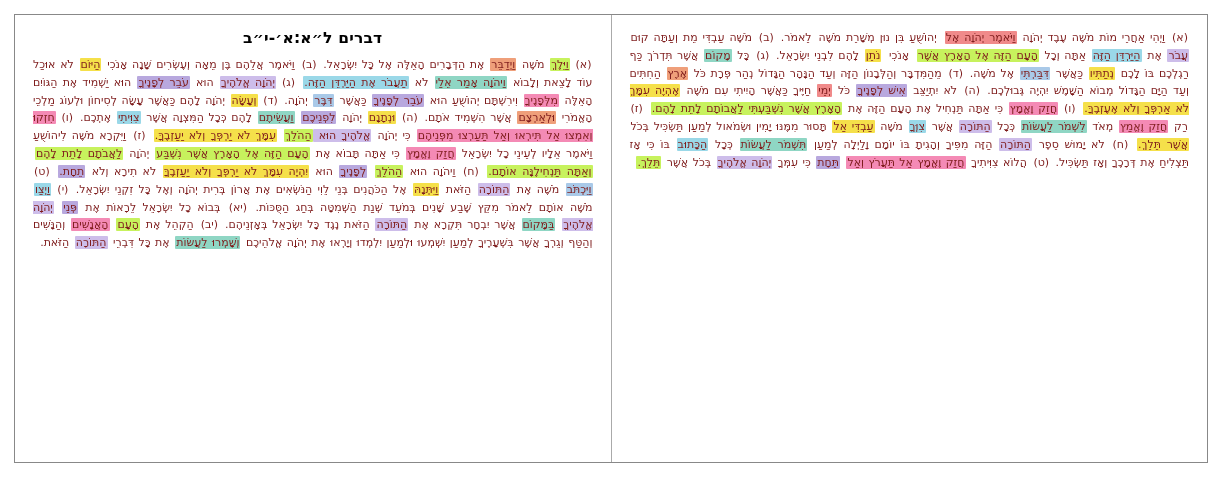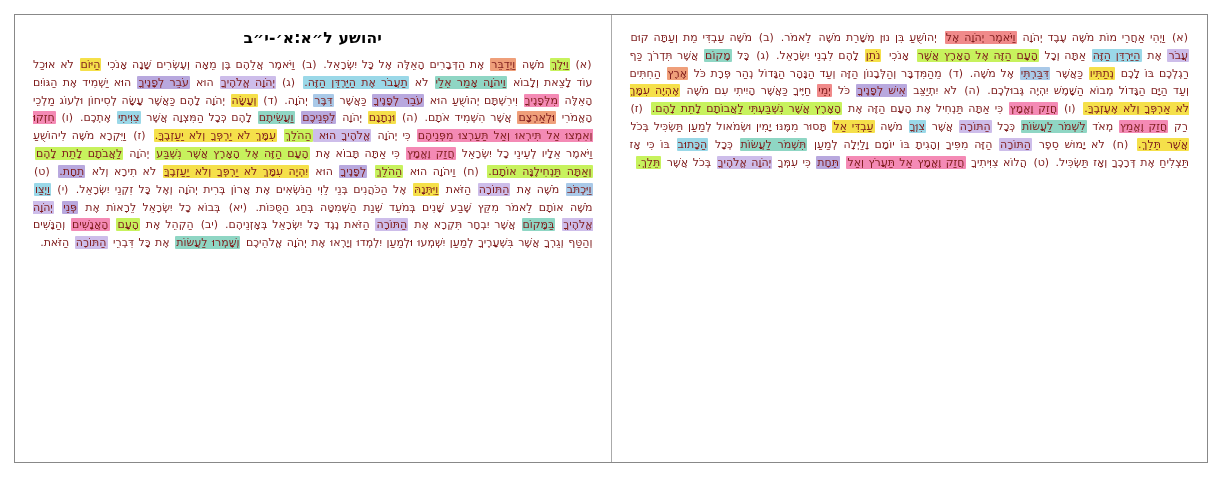--- a/index.html
+++ b/index.html
@@ -76,18 +76,18 @@
 <div id="page">
   <div class="panel-wrap">
 
     <div class="column col-right">
       <div class="verse-body" id="right-body"><span>(א) </span><span>וַיְהִי אַחֲרֵי מוֹת מֹשֶׁה עֶבֶד יְהֹוָה </span><span style="background-color: rgb(240, 138, 138);">וַיֹּאמֶר יְהֹוָה אֶל</span><span> </span><span>יְהוֹשֻׁעַ בִּן נוּן מְשָׁרֵת מֹשֶׁה</span><span> לֵאמֹר. </span><span>(ב) </span><span>מֹשֶׁה עַבְדִּי מֵת וְעַתָּה קוּם </span><span style="background-color: rgb(205, 189, 234);">עֲבֹר</span><span> אֶת </span><span style="background-color: rgb(154, 216, 232);">הַיַּרְדֵּן הַזֶּה</span><span> אַתָּה וְכָל </span><span style="background-color: rgb(199, 242, 93);">הָעָם הַזֶּה אֶל הָאָרֶץ אֲשֶׁר</span><span> </span><span>אָנֹכִי</span><span> </span><span style="background-color: rgb(245, 224, 74);">נֹתֵן</span><span> לָהֶם לִבְנֵי יִשְׂרָאֵל. </span><span>(ג) </span><span>כָּל </span><span style="background-color: rgb(143, 214, 196);">מָקוֹם</span><span> אֲשֶׁר תִּדְרֹךְ כַּף רַגְלְכֶם בּוֹ לָכֶם </span><span style="background-color: rgb(245, 224, 74);">נְתַתִּיו</span><span> כַּאֲשֶׁר </span><span style="background-color: rgb(169, 201, 232);">דִּבַּרְתִּי</span><span> אֶל מֹשֶׁה. </span><span>(ד) </span><span>מֵהַמִּדְבָּר וְהַלְּבָנוֹן הַזֶּה וְעַד הַנָּהָר הַגָּדוֹל נְהַר פְּרָת כֹּל </span><span style="background-color: rgb(239, 159, 122);">אֶרֶץ</span><span> הַחִתִּים וְעַד הַיָּם הַגָּדוֹל מְבוֹא הַשָּׁמֶשׁ יִהְיֶה גְּבוּלְכֶם. </span><span>(ה) </span><span>לֹא יִתְיַצֵּב </span><span style="background-color: rgb(184, 168, 222);">אִישׁ לְפָנֶיךָ</span><span> כֹּל </span><span style="background-color: rgb(240, 138, 138);">יְמֵי</span><span> חַיֶּיךָ כַּאֲשֶׁר הָיִיתִי עִם מֹשֶׁה </span><span style="background-color: rgb(245, 224, 74);">אֶהְיֶה עִמָּךְ לֹא אַרְפְּךָ וְלֹא אֶעֶזְבֶךָּ.</span><span> </span><span>(ו) </span><span style="background-color: rgb(244, 138, 181);">חֲזַק וֶאֱמָץ</span><span> כִּי אַתָּה תַּנְחִיל אֶת הָעָם הַזֶּה אֶת </span><span style="background-color: rgb(199, 242, 93);">הָאָרֶץ אֲשֶׁר נִשְׁבַּעְתִּי לַאֲבוֹתָם לָתֵת לָהֶם.</span><span> </span><span>(ז) </span><span>רַק </span><span style="background-color: rgb(244, 138, 181);">חֲזַק וֶאֱמַץ</span><span> מְאֹד </span><span style="background-color: rgb(143, 214, 196);">לִשְׁמֹר לַעֲשׂוֹת</span><span> כְּכָל </span><span style="background-color: rgb(205, 189, 234);">הַתּוֹרָה</span><span> אֲשֶׁר </span><span style="background-color: rgb(154, 216, 232);">צִוְּךָ</span><span> מֹשֶׁה </span><span style="background-color: rgb(245, 224, 74);">עַבְדִּי אַל</span><span> תָּסוּר מִמֶּנּוּ יָמִין וּשְׂמֹאול לְמַעַן תַּשְׂכִּיל בְּכֹל </span><span style="background-color: rgb(245, 224, 74);">אֲשֶׁר תֵּלֵךְ.</span><span> </span><span>(ח) </span><span>לֹא יָמוּשׁ סֵפֶר </span><span style="background-color: rgb(205, 189, 234);">הַתּוֹרָה</span><span> הַזֶּה מִפִּיךָ וְהָגִיתָ בּוֹ יוֹמָם וָלַיְלָה לְמַעַן </span><span style="background-color: rgb(143, 214, 196);">תִּשְׁמֹר לַעֲשׂוֹת</span><span> כְּכָל </span><span style="background-color: rgb(154, 216, 232);">הַכָּתוּב</span><span> בּוֹ כִּי אָז תַּצְלִיחַ אֶת דְּרָכֶךָ וְאָז תַּשְׂכִּיל. </span><span>(ט) </span><span>הֲלוֹא צִוִּיתִיךָ </span><span style="background-color: rgb(244, 138, 181);">חֲזַק וֶאֱמָץ אַל תַּעֲרֹץ וְאַל</span><span> </span><span style="background-color: rgb(184, 168, 222);">תֵּחָת</span><span> כִּי עִמְּךָ </span><span style="background-color: rgb(205, 189, 234);">יְהֹוָה אֱלֹהֶיךָ</span><span> בְּכֹל אֲשֶׁר </span><span style="background-color: rgb(199, 242, 93);">תֵּלֵךְ.</span></div>
     </div>
 
     <div class="col-divider"></div>
 
     <div class="column col-left">
-      <div class="col-title">יהושע ל״א:א׳-י״ב</div>
+      <div class="col-title">דברים ל״א:א׳-י״ב</div>
       <div class="verse-body" id="left-body"><span>(א) </span><span style="background-color: rgb(199, 242, 93);">וַיֵּלֶךְ</span><span> מֹשֶׁה </span><span style="background-color: rgb(239, 159, 122);">וַיְדַבֵּר</span><span> אֶת הַדְּבָרִים הָאֵלֶּה אֶל כָּל יִשְׂרָאֵל. </span><span>(ב) </span><span>וַיֹּאמֶר אֲלֵהֶם בֶּן מֵאָה וְעֶשְׂרִים שָׁנָה אָנֹכִי </span><span style="background-color: rgb(245, 224, 74);">הַיּוֹם</span><span> לֹא אוּכַל עוֹד לָצֵאת וְלָבוֹא </span><span style="background-color: rgb(143, 214, 196);">וַיהֹוָה אָמַר אֵלַי</span><span> לֹא </span><span style="background-color: rgb(154, 216, 232);">תַעֲבֹר אֶת הַיַּרְדֵּן הַזֶּה.</span><span> </span><span>(ג) </span><span style="background-color: rgb(205, 189, 234);">יְהֹוָה אֱלֹהֶיךָ</span><span> הוּא </span><span style="background-color: rgb(184, 168, 222);">עֹבֵר לְפָנֶיךָ</span><span> הוּא יַשְׁמִיד אֶת הַגּוֹיִם הָאֵלֶּה </span><span style="background-color: rgb(244, 138, 181);">מִלְּפָנֶיךָ</span><span> וִירִשְׁתָּם יְהוֹשֻׁעַ הוּא </span><span style="background-color: rgb(184, 168, 222);">עֹבֵר לְפָנֶיךָ</span><span> כַּאֲשֶׁר </span><span style="background-color: rgb(169, 201, 232);">דִּבֶּר</span><span> יְהֹוָה. </span><span>(ד) </span><span style="background-color: rgb(245, 224, 74);">וְעָשָׂה</span><span> יְהֹוָה לָהֶם כַּאֲשֶׁר עָשָׂה לְסִיחוֹן וּלְעוֹג מַלְכֵי הָאֱמֹרִי </span><span style="background-color: rgb(239, 159, 122);">וּלְאַרְצָם</span><span> אֲשֶׁר הִשְׁמִיד אֹתָם. </span><span>(ה) </span><span style="background-color: rgb(245, 224, 74);">וּנְתָנָם</span><span> יְהֹוָה </span><span style="background-color: rgb(184, 168, 222);">לִפְנֵיכֶם</span><span> </span><span style="background-color: rgb(143, 214, 196);">וַעֲשִׂיתֶם</span><span> לָהֶם כְּכָל הַמִּצְוָה אֲשֶׁר </span><span style="background-color: rgb(154, 216, 232);">צִוִּיתִי</span><span> אֶתְכֶם. </span><span>(ו) </span><span style="background-color: rgb(244, 138, 181);">חִזְקוּ וְאִמְצוּ אַל תִּירְאוּ וְאַל תַּעַרְצוּ מִפְּנֵיהֶם</span><span> כִּי יְהֹוָה </span><span style="background-color: rgb(205, 189, 234);">אֱלֹהֶיךָ הוּא </span><span style="background-color: rgb(199, 242, 93);">הַהֹלֵךְ</span><span> </span><span style="background-color: rgb(245, 224, 74);">עִמָּךְ לֹא יַרְפְּךָ וְלֹא יַעַזְבֶךָּ.</span><span> </span><span>(ז) </span><span>וַיִּקְרָא מֹשֶׁה לִיהוֹשֻׁעַ וַיֹּאמֶר אֵלָיו לְעֵינֵי כָל יִשְׂרָאֵל </span><span style="background-color: rgb(244, 138, 181);">חֲזַק וֶאֱמָץ</span><span> כִּי אַתָּה תָּבוֹא אֶת </span><span style="background-color: rgb(199, 242, 93);">הָעָם הַזֶּה אֶל הָאָרֶץ אֲשֶׁר נִשְׁבַּע</span><span> יְהֹוָה </span><span style="background-color: rgb(199, 242, 93);">לַאֲבֹתָם לָתֵת לָהֶם</span><span> </span><span style="background-color: rgb(199, 242, 93);">וְאַתָּה תַּנְחִילֶנָּה אוֹתָם.</span><span> </span><span>(ח) </span><span>וַיהֹוָה הוּא </span><span style="background-color: rgb(199, 242, 93);">הַהֹלֵךְ</span><span> </span><span style="background-color: rgb(184, 168, 222);">לְפָנֶיךָ</span><span> הוּא </span><span style="background-color: rgb(245, 224, 74);">יִהְיֶה עִמָּךְ לֹא יַרְפְּךָ וְלֹא יַעַזְבֶךָּ</span><span> לֹא תִירָא וְלֹא </span><span style="background-color: rgb(184, 168, 222);">תֵחָת.</span><span> </span><span>(ט) </span><span style="background-color: rgb(169, 201, 232);">וַיִּכְתֹּב</span><span> מֹשֶׁה אֶת </span><span style="background-color: rgb(205, 189, 234);">הַתּוֹרָה</span><span> הַזֹּאת </span><span style="background-color: rgb(245, 224, 74);">וַיִּתְּנָהּ</span><span> אֶל הַכֹּהֲנִים בְּנֵי לֵוִי הַנֹּשְׂאִים אֶת אֲרוֹן בְּרִית יְהֹוָה וְאֶל כָּל זִקְנֵי יִשְׂרָאֵל. </span><span>(י) </span><span style="background-color: rgb(154, 216, 232);">וַיְצַו</span><span> מֹשֶׁה אוֹתָם לֵאמֹר מִקֵּץ שֶׁבַע שָׁנִים בְּמֹעֵד שְׁנַת הַשְּׁמִטָּה בְּחַג הַסֻּכּוֹת. </span><span>(יא) </span><span>בְּבוֹא כָל יִשְׂרָאֵל לֵרָאוֹת אֶת </span><span style="background-color: rgb(184, 168, 222);">פְּנֵי</span><span> </span><span style="background-color: rgb(205, 189, 234);">יְהֹוָה אֱלֹהֶיךָ</span><span> </span><span style="background-color: rgb(143, 214, 196);">בַּמָּקוֹם</span><span> אֲשֶׁר יִבְחָר תִּקְרָא אֶת </span><span style="background-color: rgb(205, 189, 234);">הַתּוֹרָה</span><span> הַזֹּאת נֶגֶד כָּל יִשְׂרָאֵל בְּאָזְנֵיהֶם. </span><span>(יב) </span><span>הַקְהֵל אֶת </span><span style="background-color: rgb(199, 242, 93);">הָעָם</span><span> </span><span style="background-color: rgb(244, 138, 181);">הָאֲנָשִׁים</span><span> וְהַנָּשִׁים וְהַטַּף וְגֵרְךָ אֲשֶׁר בִּשְׁעָרֶיךָ לְמַעַן יִשְׁמְעוּ וּלְמַעַן יִלְמְדוּ וְיָרְאוּ אֶת יְהֹוָה אֱלֹהֵיכֶם </span><span style="background-color: rgb(143, 214, 196);">וְשָׁמְרוּ לַעֲשׂוֹת</span><span> אֶת כָּל דִּבְרֵי </span><span style="background-color: rgb(205, 189, 234);">הַתּוֹרָה</span><span> הַזֹּאת.</span></div>
     </div>
 
   </div>
 </div>
 
 </body></html>

